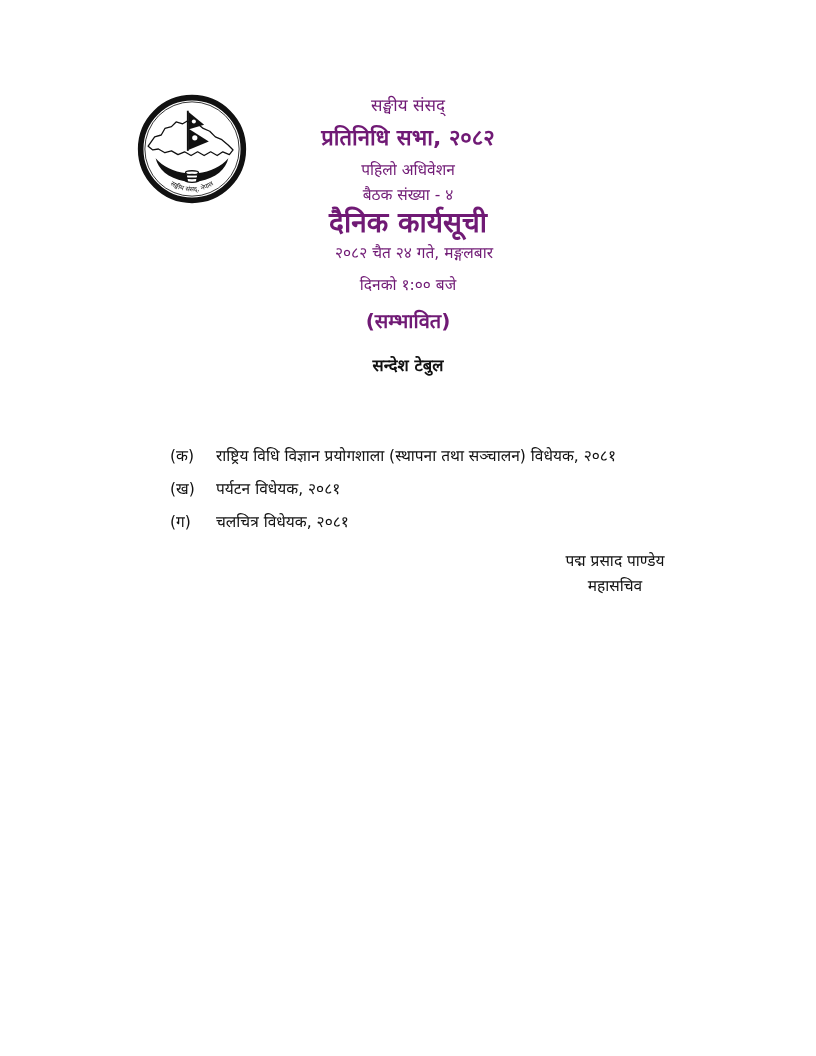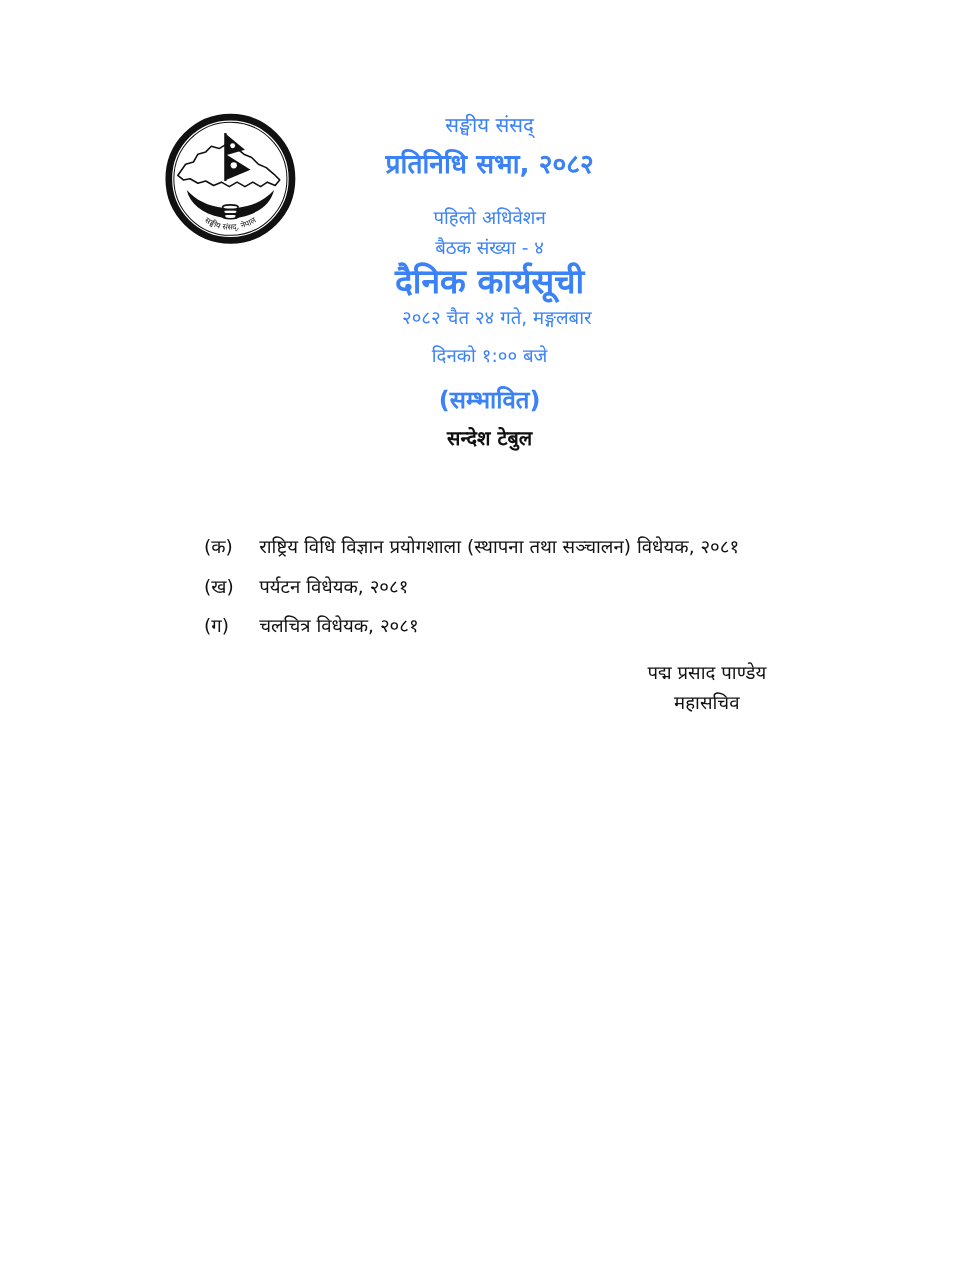--- a/index.html
+++ b/index.html
@@ -24,25 +24,25 @@
     width: 112px;
     height: 114px;
   }
   
   .header {
     position: absolute;
     left: 0;
     top: 94px;
     width: 100%;
     text-align: center;
-    color: #3b82f6;
+    color: #701a75;
   }
   .h-parliament   { font-size: 17px;   line-height: 22px; font-weight: 400; }
   .h-house        { font-size: 22px;   line-height: 28px; font-weight: 700; margin-top: 8px; }
-  .h-session      { font-size: 15.5px; line-height: 20px; font-weight: 400; margin-top: 20px; }
+  .h-session      { font-size: 15.5px; line-height: 20px; font-weight: 400; margin-top: 8px; }
   .h-meeting      { font-size: 15.5px; line-height: 20px; font-weight: 400; margin-top: 5px; }
   .h-agenda       { font-size: 28px;   line-height: 26px; font-weight: 700; margin-top: 5px; }
   .h-date         { font-size: 15.5px; line-height: 20px; font-weight: 400; margin-top: 7px; padding-left: 12px; }
   .h-time         { font-size: 15.5px; line-height: 20px; font-weight: 400; margin-top: 12px; }
   .h-probable     { font-size: 20px;   line-height: 26px; font-weight: 700; margin-top: 13px; }
   
   .section-title {
     position: absolute;
     left: 0;
     top: 353px;
@@ -72,21 +72,21 @@
     display: flex;
     font-size: 15.5px;
     line-height: 20px;
     margin-bottom: 13px;
   }
   .bill-label { flex: 0 0 46px; }
   .bill-text  { flex: 1; }
   
   .signature {
     position: absolute;
-    left: 498px;
+    left: 524px;
     top: 551px;
     width: 182px;
     text-align: center;
   }
   .sig-name  { font-size: 15.5px; line-height: 20px; }
   .sig-title { font-size: 15.5px; line-height: 20px; margin-top: 5px; }
 </style>
 </head>
 <body>
 

